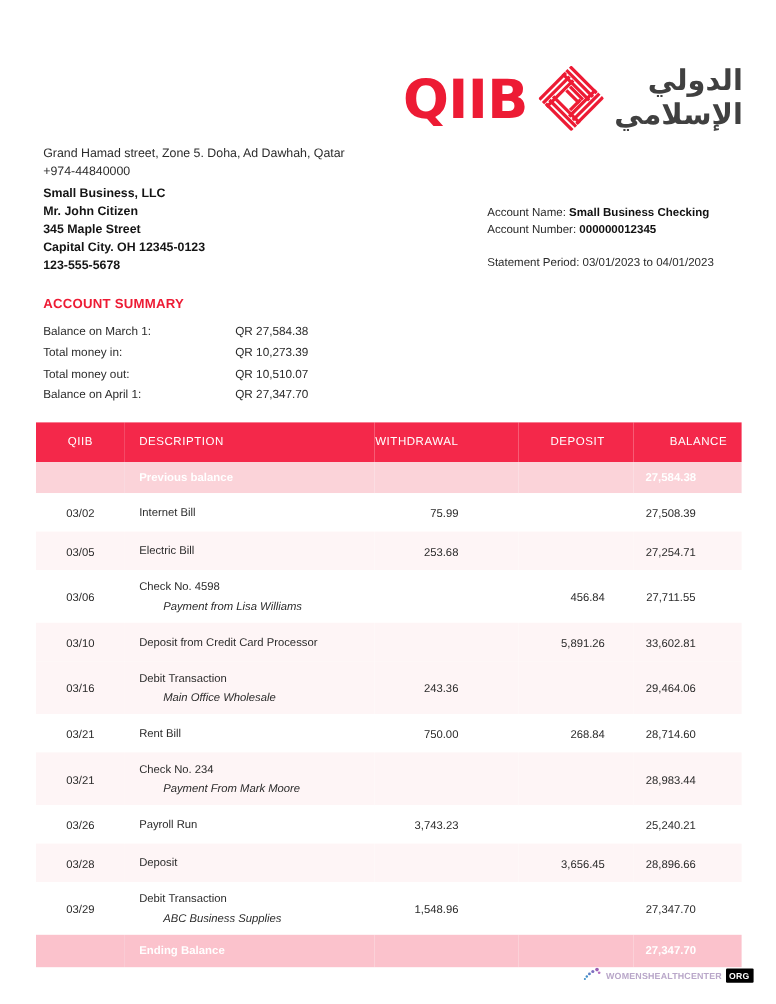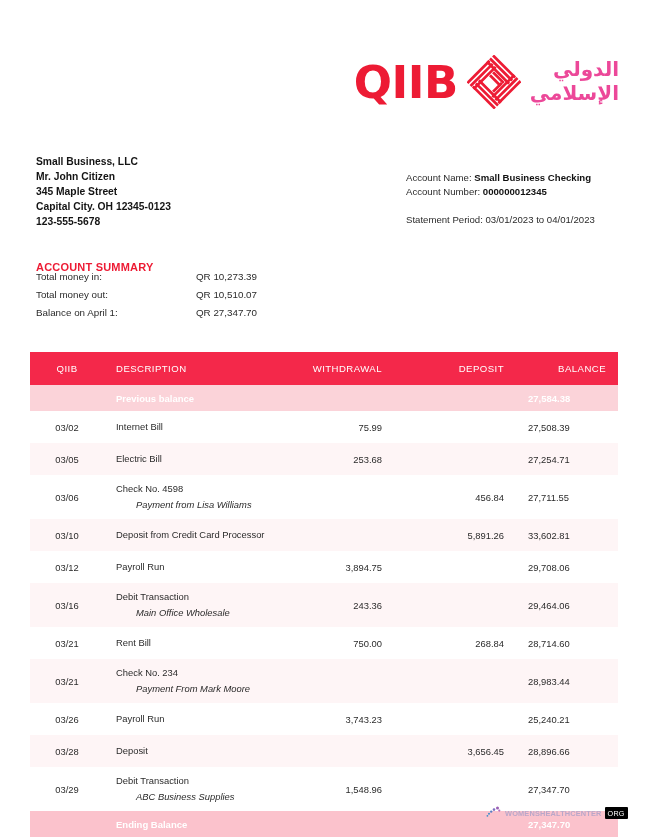--- a/index.html
+++ b/index.html
@@ -31,22 +31,22 @@
     letter-spacing: -0.5px;
     color: #ED1B34;
     line-height: 1;
   }
   .logo-mark { width: 54px; height: 54px; flex: none; }
   .logo-arabic {
     display: flex;
     flex-direction: column;
     justify-content: space-between;
     gap: 2px;
-    color: #ec4899;
-    font-size: 20px;
+    color: #404040;
+    font-size: 24px;
     font-weight: 700;
     line-height: 1.08;
     direction: rtl;
     text-align: right;
     font-family: "DejaVu Sans", sans-serif;
   }
 
   
   .bank-address {
     position: absolute;
@@ -76,21 +76,20 @@
   .acct-period { margin-top: 13px; }
 
   
   .summary-title {
     position: absolute;
     top: 248px; left: 36px;
     font-size: 11px;
     font-weight: 700;
     color: #ED1B34;
     letter-spacing: 0.2px;
-    margin-top: 13px;
   }
   .summary-table {
     position: absolute;
     top: 272px; left: 36px;
     font-size: 9.8px;
     line-height: 1.0;
     border-collapse: collapse;
     color: #2b2b2b;
   }
   .summary-table td { padding: 0 0 8px 0; vertical-align: top; }
@@ -118,21 +117,21 @@
   .txn th.c-desc    { width: 208px; padding-left: 12px; }
   .txn th.c-wd      { width: 120px; text-align: right; padding-right: 50px; }
   .txn th.c-dep     { width: 96px;  text-align: right; padding-right: 24px; }
   .txn th.c-bal     { width: 90px;  text-align: right; padding-right: 12px; }
 
   .txn td { padding: 0; vertical-align: middle; color: #2b2b2b; }
   .txn td.d-date { text-align: center; font-size: 9.4px; }
   .txn td.d-desc { padding-left: 12px; }
   .txn td.d-wd   { text-align: right; padding-right: 50px; }
   .txn td.d-dep  { text-align: right; padding-right: 24px; }
-  .txn td.d-bal  { text-align: left; padding-right: 28px; }
+  .txn td.d-bal  { text-align: center; padding-right: 28px; }
 
   tr.row td { height: 32px; }
   tr.row.two td { height: 44px; }
   tr.alt td { background: #FEF5F6; }
   tr.plain td { background: #ffffff; }
 
   .desc-main { display: block; line-height: 1.35; }
   .desc-sub  { display: block; font-style: italic; line-height: 1.45; margin-top: 2px; margin-left: 20px; }
 
   
@@ -161,21 +160,21 @@
     font-size: 7.4px;
     font-weight: 700;
     letter-spacing: 0.15px;
     color: #b9a7c9;
     font-family: "Liberation Sans", sans-serif;
   }
   .wm-badge {
     background: #000000;
     color: #ffffff;
     font-size: 7.2px;
-    font-weight: 400;
+    font-weight: 700;
     padding: 1.5px 3px 1.5px 3px;
     letter-spacing: 0.2px;
     border-radius: 1px;
   }
 </style>
 </head>
 <body>
 
 <div class="page">
 
@@ -210,20 +209,24 @@
           <rect x="59" y="41" width="5" height="23"></rect>
         </g>
       </g>
     </svg>
     <div class="logo-arabic">
       <div>الدولي</div>
       <div>الإسلامي</div>
     </div>
   </div>
 
+  <div class="bank-address">
+    <div>Grand Hamad street, Zone 5. Doha, Ad Dawhah, Qatar</div>
+    <div>+974-44840000</div>
+  </div>
 
   <div class="customer">
     <div>Small Business, LLC</div>
     <div>Mr. John Citizen</div>
     <div>345 Maple Street</div>
     <div>Capital City. OH 12345-0123</div>
     <div>123-555-5678</div>
   </div>
 
   <div class="acct-meta">
@@ -235,20 +238,24 @@
       <span>Account Number:</span>
       <b>000000012345</b>
     </div>
     <div class="acct-period">Statement Period: 03/01/2023 to 04/01/2023</div>
   </div>
 
   <div class="summary-title">ACCOUNT SUMMARY</div>
   <table class="summary-table">
     <tbody>
       <tr>
+        <td class="lbl">Balance on March 1:</td>
+        <td class="val">QR 27,584.38</td>
+      </tr>
+      <tr>
         <td class="lbl">Total money in:</td>
         <td class="val">QR 10,273.39</td>
       </tr>
       <tr>
         <td class="lbl">Total money out:</td>
         <td class="val">QR 10,510.07</td>
       </tr>
       <tr>
         <td class="lbl">Balance on April 1:</td>
         <td class="val">QR 27,347.70</td>
@@ -303,29 +310,20 @@
           <td class="d-bal">27,711.55</td>
         </tr>
         <tr class="row alt">
           <td class="d-date">03/10</td>
           <td class="d-desc">
             <span class="desc-main">Deposit from Credit Card Processor</span>
           </td>
           <td class="d-wd"></td>
           <td class="d-dep">5,891.26</td>
           <td class="d-bal">33,602.81</td>
-        </tr>
-        <tr class="row plain">
-          <td class="d-date">03/12</td>
-          <td class="d-desc">
-            <span class="desc-main">Payroll Run</span>
-          </td>
-          <td class="d-wd">3,894.75</td>
-          <td class="d-dep"></td>
-          <td class="d-bal">29,708.06</td>
         </tr>
         <tr class="row two alt">
           <td class="d-date">03/16</td>
           <td class="d-desc">
             <span class="desc-main">Debit Transaction</span>
             <span class="desc-sub">Main Office Wholesale</span>
           </td>
           <td class="d-wd">243.36</td>
           <td class="d-dep"></td>
           <td class="d-bal">29,464.06</td>

